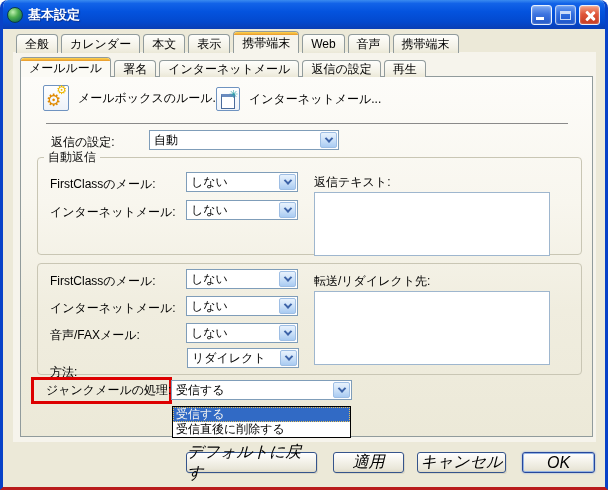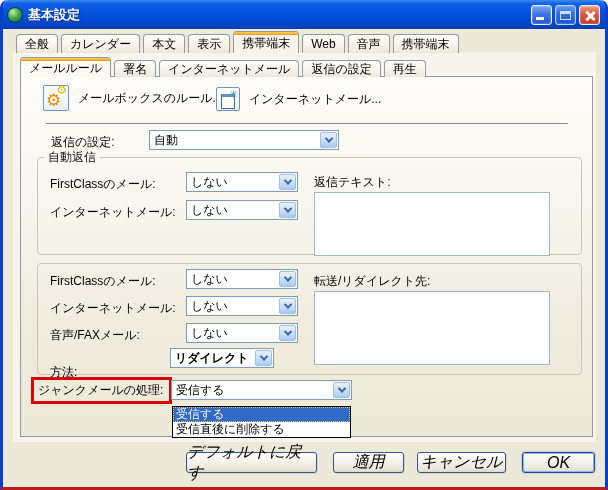--- a/index.html
+++ b/index.html
@@ -120,21 +120,21 @@
   legend { font-size:12px; padding:0 4px; margin-left:6px; color:#111; }
   .fs1 { left:16px; top:72px; width:545px; height:106px; }
   .fs2 { left:16px; top:186px; width:545px; height:112px; }
   textarea {
     position:absolute; border:1px solid #9EB6CE; background:#fff; resize:none;
     font-family:"Liberation Sans","DejaVu Sans",sans-serif; font-size:12px;
   }
   
   .junk-annot {
     position:absolute; left:10px; top:300px; width:141px; height:27px;
-    border:3px solid #DD0000; display:flex; align-items:center; padding-left:4px;
+    border:3px solid #DD0000; display:flex; align-items:center; padding-left:12px;
     background:transparent; white-space:nowrap; overflow:visible;
   }
   .droplist {
     position:absolute; left:151px; top:329px; width:179px; background:#fff;
     border:1px solid #000; z-index:10;
   }
   .dropitem { height:15px; display:flex; align-items:center; padding-left:3px; cursor:pointer; white-space:nowrap; }
   .dropitem.sel {
     background:#316AC5; color:#F4F4F0;
     outline:1px dotted #E8C35A; outline-offset:-1px;
@@ -250,21 +250,21 @@
           </span>
       </div>
       <span class="flabel" style="left:12px; top:63px;">音声/FAXメール:</span>
       <div class="combo" style="left:148px; top:59px; width:112px;">
         <span class="val">しない</span>
         <span class="arrowbtn">
             <span class="chev"></span>
           </span>
       </div>
       <span class="flabel" style="left:12px; top:88px;margin-top:12px;">方法:</span>
-      <div class="combo" style="left:132px; top:84px; width:104px;font-weight:bold;">
+      <div class="combo" style="left:149px; top:84px; width:112px;">
         <span class="val">リダイレクト</span>
         <span class="arrowbtn">
             <span class="chev"></span>
           </span>
       </div>
       <span class="flabel" style="left:276px; top:9px;">転送/リダイレクト先:</span>
       <textarea style="left: 276px; top: 27px; width: 236px; height: 74px;"></textarea>
     </fieldset>
 
     <div class="junk-annot">

